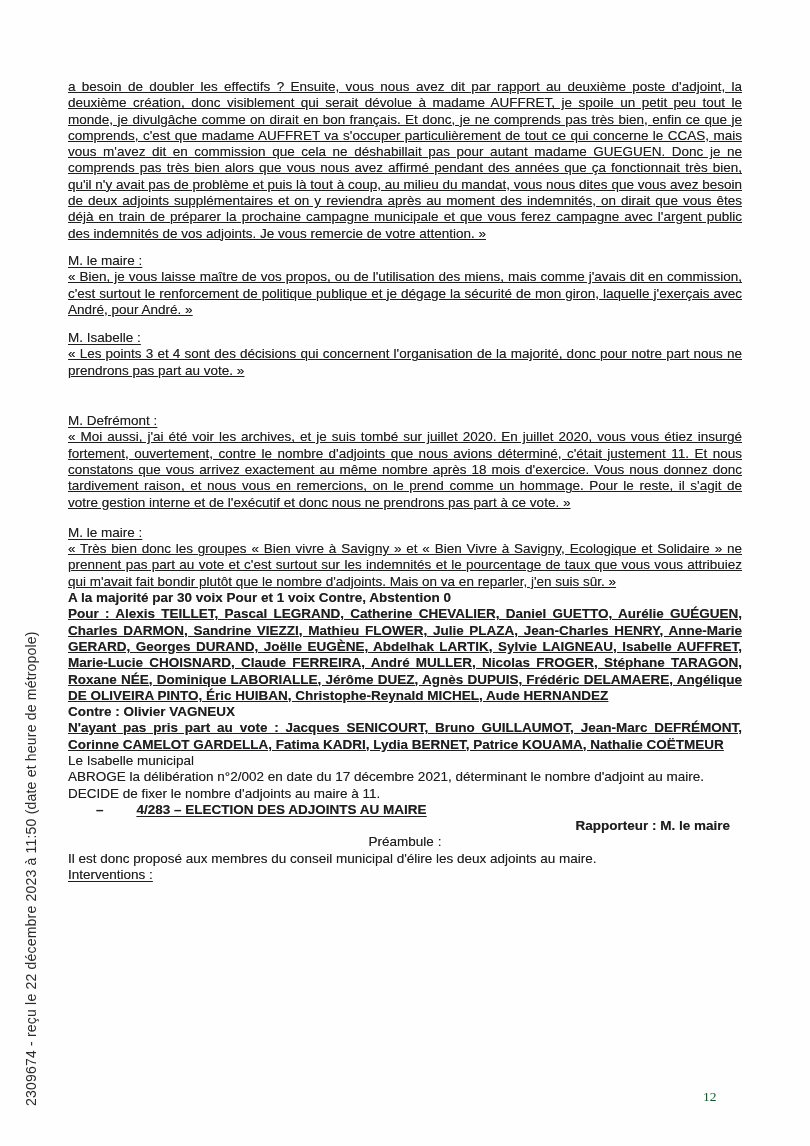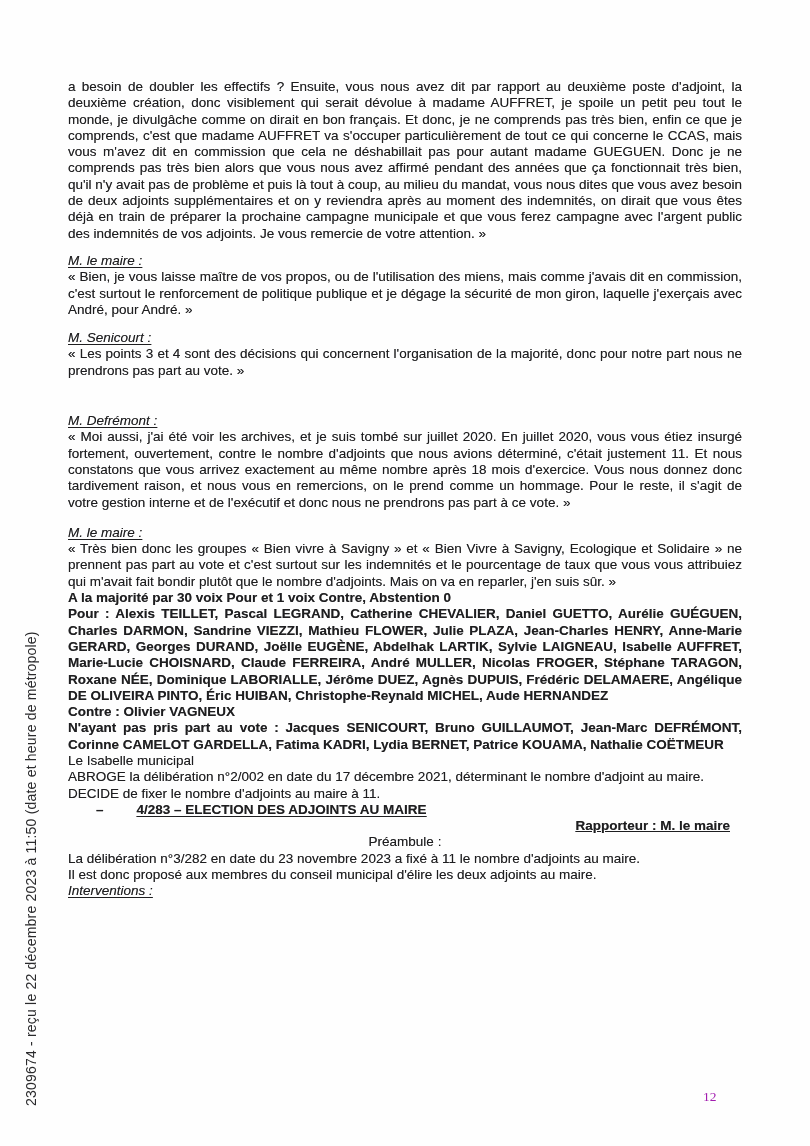--- a/index.html
+++ b/index.html
@@ -28,69 +28,69 @@
   .content {
     position: absolute;
     left: 68px;
     top: 79px;
     width: 674px;
     font-size: 13.5px;
     line-height: 16.3px;
     text-shadow: 0 0 0.3px rgba(40,40,40,.55);
   }
   .content p { margin: 0; }
-  .justify { text-align: justify; }
-  .u { text-decoration: underline; text-underline-offset: 2px; font-style: italic; }
+  .justify { text-align: justify; text-decoration: underline; }
+  .u { text-decoration: underline; text-underline-offset: 2px; }
 
   .speech-1 { margin-top: 11px; }
   .speech-2 { margin-top: 12px; }
   .speech-3 { margin-top: 34px; }
   .speech-4 { margin-top: 14px; }
   .vote-block { font-weight: bold; }
   .council-line { margin-top: 9px; }
   .abroge-line { margin-top: 16px; }
   .decide-line { margin-top: 17px; }
 
   .agenda-heading { margin-top: 26px; font-weight: bold; display: flex; }
   .agenda-bullet { margin-left: 28px; }
   .agenda-title { margin-left: 33px; text-decoration: underline; text-underline-offset: 2px; }
 
-  .rapporteur { margin-top: 3px; font-weight: bold; text-align: right; padding-right: 12px; text-decoration: underline; }
+  .rapporteur { margin-top: 3px; font-weight: bold; text-align: right; padding-right: 12px; }
   .preambule-label { margin-top: 16px; text-align: center; }
   .preambule-text { margin-top: 16px; }
   .proposal-text { margin-top: 16px; }
   .interventions-label { margin-top: 10px; }
 
   .page-number {
     position: absolute;
     left: 703px;
     top: 1089px;
     font-family: "Liberation Serif", "DejaVu Serif", serif;
     font-size: 13.5px;
-    color: #a21caf;
+    color: #14532d;
   }
 </style>
 </head>
 <body>
 
 <div class="scan-page">
 
   <div class="stamp">2309674 - reçu le 22 décembre 2023 à 11:50 (date et heure de métropole)</div>
 
   <div class="content">
 
     <p class="justify">a besoin de doubler les effectifs ? Ensuite, vous nous avez dit par rapport au deuxième poste d'adjoint, la deuxième création, donc visiblement qui serait dévolue à madame AUFFRET, je spoile un petit peu tout le monde, je divulgâche comme on dirait en bon français. Et donc, je ne comprends pas très bien, enfin ce que je comprends, c'est que madame AUFFRET va s'occuper particulièrement de tout ce qui concerne le CCAS, mais vous m'avez dit en commission que cela ne déshabillait pas pour autant madame GUEGUEN. Donc je ne comprends pas très bien alors que vous nous avez affirmé pendant des années que ça fonctionnait très bien, qu'il n'y avait pas de problème et puis là tout à coup, au milieu du mandat, vous nous dites que vous avez besoin de deux adjoints supplémentaires et on y reviendra après au moment des indemnités, on dirait que vous êtes déjà en train de préparer la prochaine campagne municipale et que vous ferez campagne avec l'argent public des indemnités de vos adjoints. Je vous remercie de votre attention. »</p>
 
     <div class="speech-1">
       <p><span class="u">M. le maire :</span></p>
       <p class="justify">« Bien, je vous laisse maître de vos propos, ou de l'utilisation des miens, mais comme j'avais dit en commission, c'est surtout le renforcement de politique publique et je dégage la sécurité de mon giron, laquelle j'exerçais avec André, pour André. »</p>
     </div>
 
     <div class="speech-2">
-      <p><span class="u">M. Senicourt :</span></p>
+      <p><span class="u">M. Isabelle :</span></p>
       <p class="justify">« Les points 3 et 4 sont des décisions qui concernent l'organisation de la majorité, donc pour notre part nous ne prendrons pas part au vote. »</p>
     </div>
 
     <div class="speech-3">
       <p><span class="u">M. Defrémont :</span></p>
       <p class="justify">« Moi aussi, j'ai été voir les archives, et je suis tombé sur juillet 2020. En juillet 2020, vous vous étiez insurgé fortement, ouvertement, contre le nombre d'adjoints que nous avions déterminé, c'était justement 11. Et nous constatons que vous arrivez exactement au même nombre après 18 mois d'exercice. Vous nous donnez donc tardivement raison, et nous vous en remercions, on le prend comme un hommage. Pour le reste, il s'agit de votre gestion interne et de l'exécutif et donc nous ne prendrons pas part à ce vote. »</p>
     </div>
 
     <div class="speech-4">
       <p><span class="u">M. le maire :</span></p>
@@ -112,21 +112,20 @@
 
     <p class="agenda-heading">
       <span class="agenda-bullet">–</span>
       <span class="agenda-title">4/283 – ELECTION DES ADJOINTS AU MAIRE</span>
     </p>
 
     <p class="rapporteur">Rapporteur : M. le maire</p>
 
     <p class="preambule-label">Préambule :</p>
 
-    <p class="preambule-text">La délibération n°3/282 en date du 23 novembre 2023 a fixé à 11 le nombre d'adjoints au maire.</p>
 
     <p class="proposal-text">Il est donc proposé aux membres du conseil municipal d'élire les deux adjoints au maire.</p>
 
     <p class="interventions-label"><span class="u">Interventions :</span></p>
 
   </div>
 
   <div class="page-number">12</div>
 
 </div>

